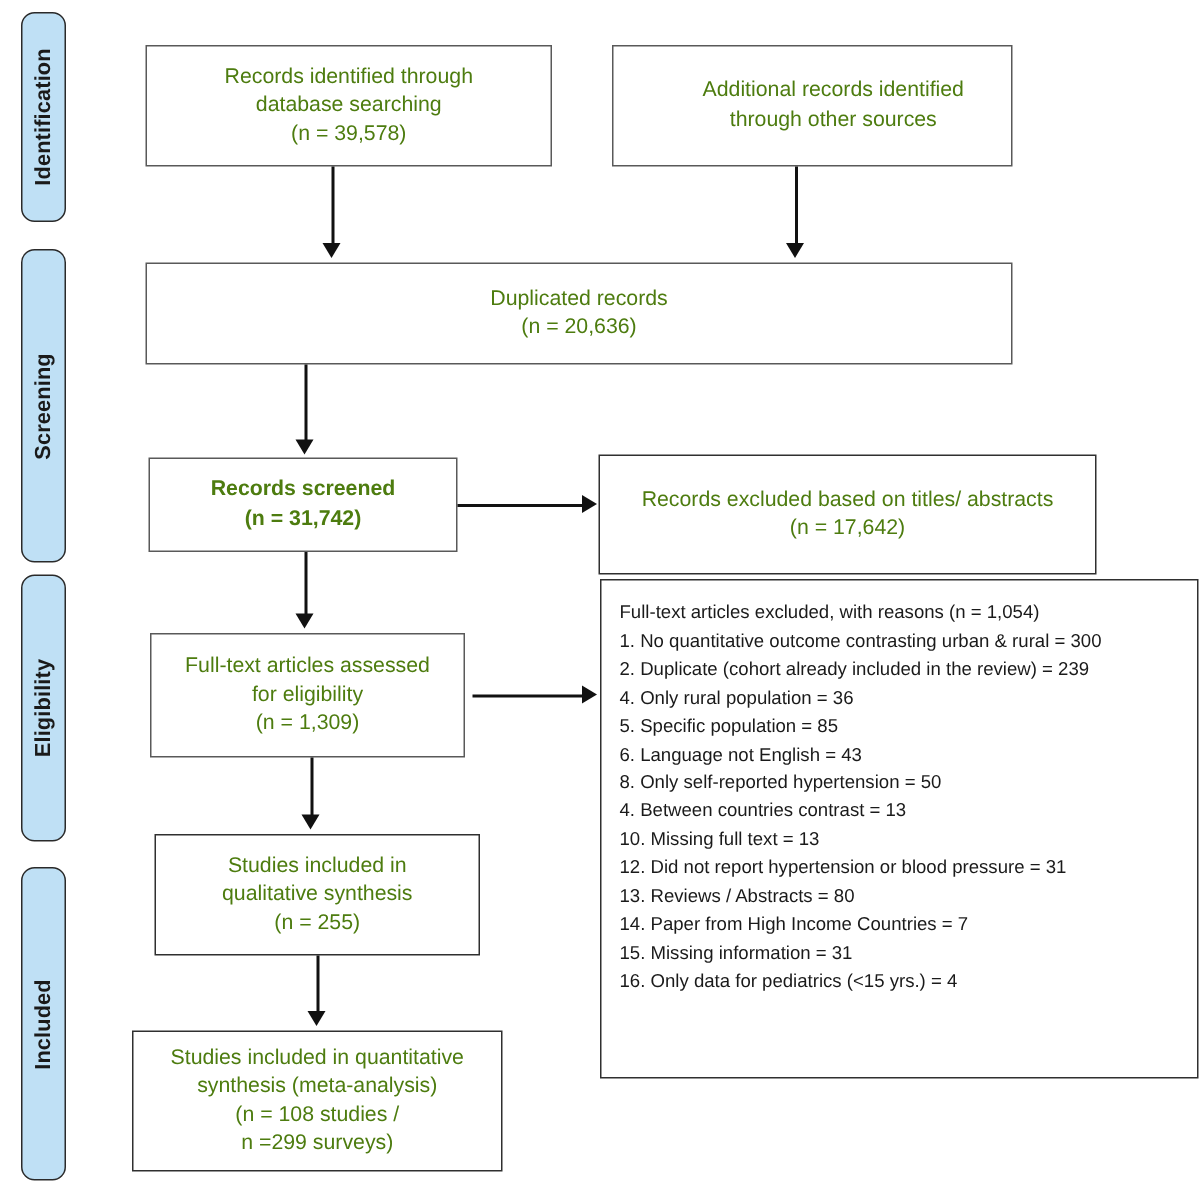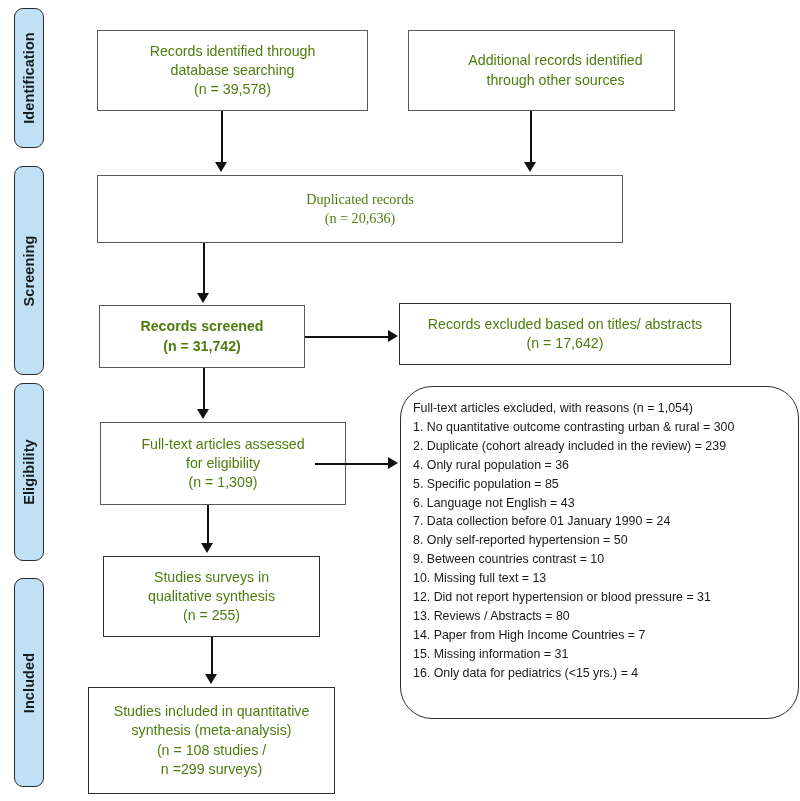--- a/index.html
+++ b/index.html
@@ -132,94 +132,93 @@
       <span>through other sources</span>
     </div>
   </div>
 
   <div class="vline" style="left:221px;top:111px;height:53px;"></div>
   <div class="arrow-down" style="left:215px;top:162px;"></div>
 
   <div class="vline" style="left:530px;top:111px;height:53px;"></div>
   <div class="arrow-down" style="left:524px;top:162px;"></div>
 
-  <div class="box" style="left:97px;top:175px;width:526px;height:68px;font-family:Liberation Serif, serif;">
+  <div class="box" style="left:97px;top:175px;width:578px;height:68px;">
     <div class="lines">
       <span>Duplicated records</span>
       <span>(n = 20,636)</span>
     </div>
   </div>
 
   <div class="vline" style="left:203px;top:243px;height:51px;"></div>
   <div class="arrow-down" style="left:197px;top:293px;"></div>
 
   <div class="box" style="left:99px;top:305px;width:206px;height:63px;font-weight:bold;">
     <div class="lines">
       <span>Records screened</span>
       <span>(n = 31,742)</span>
     </div>
   </div>
 
   <div class="hline" style="left:305px;top:336px;width:85px;"></div>
   <div class="arrow-right" style="left:388px;top:330px;"></div>
 
-  <div class="box thin" style="left:399px;top:303px;width:332px;height:62px;">
+  <div class="box thin" style="left:399px;top:303px;width:332px;height:80px;">
     <div class="lines">
       <span>Records excluded based on titles/ abstracts</span>
       <span>(n = 17,642)</span>
     </div>
   </div>
 
   <div class="vline" style="left:203px;top:368px;height:42px;"></div>
   <div class="arrow-down" style="left:197px;top:409px;"></div>
 
-  <div class="box" style="left:100px;top:422px;width:246px;height:83px;">
+  <div class="box" style="left:100px;top:422px;width:210px;height:83px;">
     <div class="lines">
       <span>Full-text articles assessed</span>
       <span>for eligibility</span>
       <span>(n = 1,309)</span>
     </div>
   </div>
 
   <div class="hline" style="left:315px;top:463px;width:75px;"></div>
   <div class="arrow-right" style="left:388px;top:457px;"></div>
 
-  <div class="listbox" style="left:400px;top:386px;width:399px;height:333px;border-radius:32px;">
+  <div class="listbox" style="left:400px;top:386px;width:399px;height:333px;">
     <span class="hdr">Full-text articles excluded, with reasons (n = 1,054)</span>
     <span class="li">1. No quantitative outcome contrasting urban &amp; rural = 300</span>
     <span class="li">2. Duplicate (cohort already included in the review) = 239</span>
     <span class="li">4. Only rural population = 36</span>
     <span class="li">5. Specific population = 85</span>
     <span class="li">6. Language not English = 43</span>
-    <span class="li">7. Data collection before 01 January 1990 = 24</span>
     <span class="li">8. Only self-reported hypertension = 50</span>
-    <span class="li">9. Between countries contrast = 10</span>
+    <span class="li">4. Between countries contrast = 13</span>
     <span class="li">10. Missing full text = 13</span>
     <span class="li">12. Did not report hypertension or blood pressure = 31</span>
     <span class="li">13. Reviews / Abstracts = 80</span>
     <span class="li">14. Paper from High Income Countries = 7</span>
     <span class="li">15. Missing information = 31</span>
     <span class="li">16. Only data for pediatrics (&lt;15 yrs.) = 4</span>
   </div>
 
   <div class="vline" style="left:207px;top:505px;height:39px;"></div>
   <div class="arrow-down" style="left:201px;top:543px;"></div>
 
   <div class="box thin" style="left:103px;top:556px;width:217px;height:81px;">
     <div class="lines">
-      <span>Studies surveys in</span>
+      <span>Studies included in</span>
       <span>qualitative synthesis</span>
       <span>(n = 255)</span>
     </div>
   </div>
 
   <div class="vline" style="left:211px;top:637px;height:38px;"></div>
   <div class="arrow-down" style="left:205px;top:674px;"></div>
 
-  <div class="box thin" style="left:88px;top:687px;width:247px;height:107px;">
+  <div class="box thin" style="left:88px;top:687px;width:247px;height:94px;">
     <div class="lines">
       <span>Studies included in quantitative</span>
       <span>synthesis (meta-analysis)</span>
       <span>(n = 108 studies /</span>
       <span>n =299 surveys)</span>
     </div>
   </div>
 
 </div>
 

